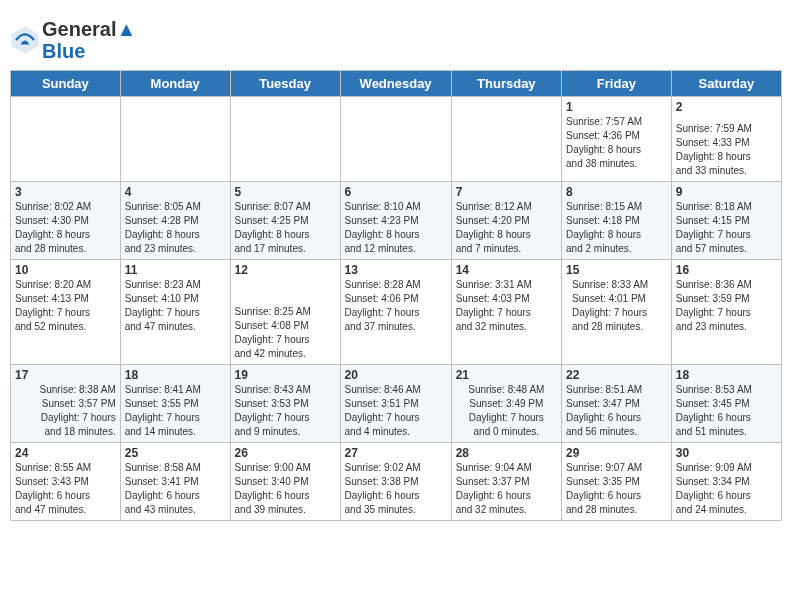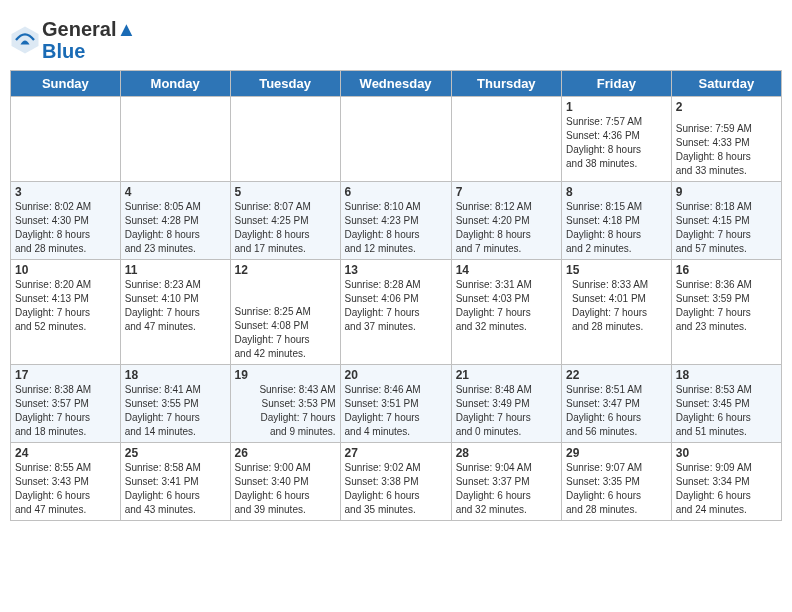--- a/index.html
+++ b/index.html
@@ -234,49 +234,49 @@
           <span class="day-num">16</span>
           <div class="day-info" style="white-space: pre-line;">Sunrise: 8:36 AM
 Sunset: 3:59 PM
 Daylight: 7 hours
 and 23 minutes.</div>
         </td>
       </tr>
       <tr class="row-shade">
         <td>
           <span class="day-num">17</span>
-          <div class="day-info" style="white-space: pre-line;">Sunrise: 8:38 AM
+          <div class="day-info" style="white-space: pre-line; text-align: right;">Sunrise: 8:38 AM
 Sunset: 3:57 PM
 Daylight: 7 hours
 and 18 minutes.</div>
         </td>
         <td>
           <span class="day-num">18</span>
           <div class="day-info" style="white-space: pre-line;">Sunrise: 8:41 AM
 Sunset: 3:55 PM
 Daylight: 7 hours
 and 14 minutes.</div>
         </td>
         <td>
           <span class="day-num">19</span>
-          <div class="day-info" style="white-space: pre-line; text-align: right;">Sunrise: 8:43 AM
+          <div class="day-info" style="white-space: pre-line;">Sunrise: 8:43 AM
 Sunset: 3:53 PM
 Daylight: 7 hours
 and 9 minutes.</div>
         </td>
         <td>
           <span class="day-num">20</span>
           <div class="day-info" style="white-space: pre-line;">Sunrise: 8:46 AM
 Sunset: 3:51 PM
 Daylight: 7 hours
 and 4 minutes.</div>
         </td>
         <td>
           <span class="day-num">21</span>
-          <div class="day-info" style="white-space: pre-line;">Sunrise: 8:48 AM
+          <div class="day-info" style="white-space: pre-line; text-align: center;">Sunrise: 8:48 AM
 Sunset: 3:49 PM
 Daylight: 7 hours
 and 0 minutes.</div>
         </td>
         <td>
           <span class="day-num">22</span>
           <div class="day-info" style="white-space: pre-line;">Sunrise: 8:51 AM
 Sunset: 3:47 PM
 Daylight: 6 hours
 and 56 minutes.</div>

